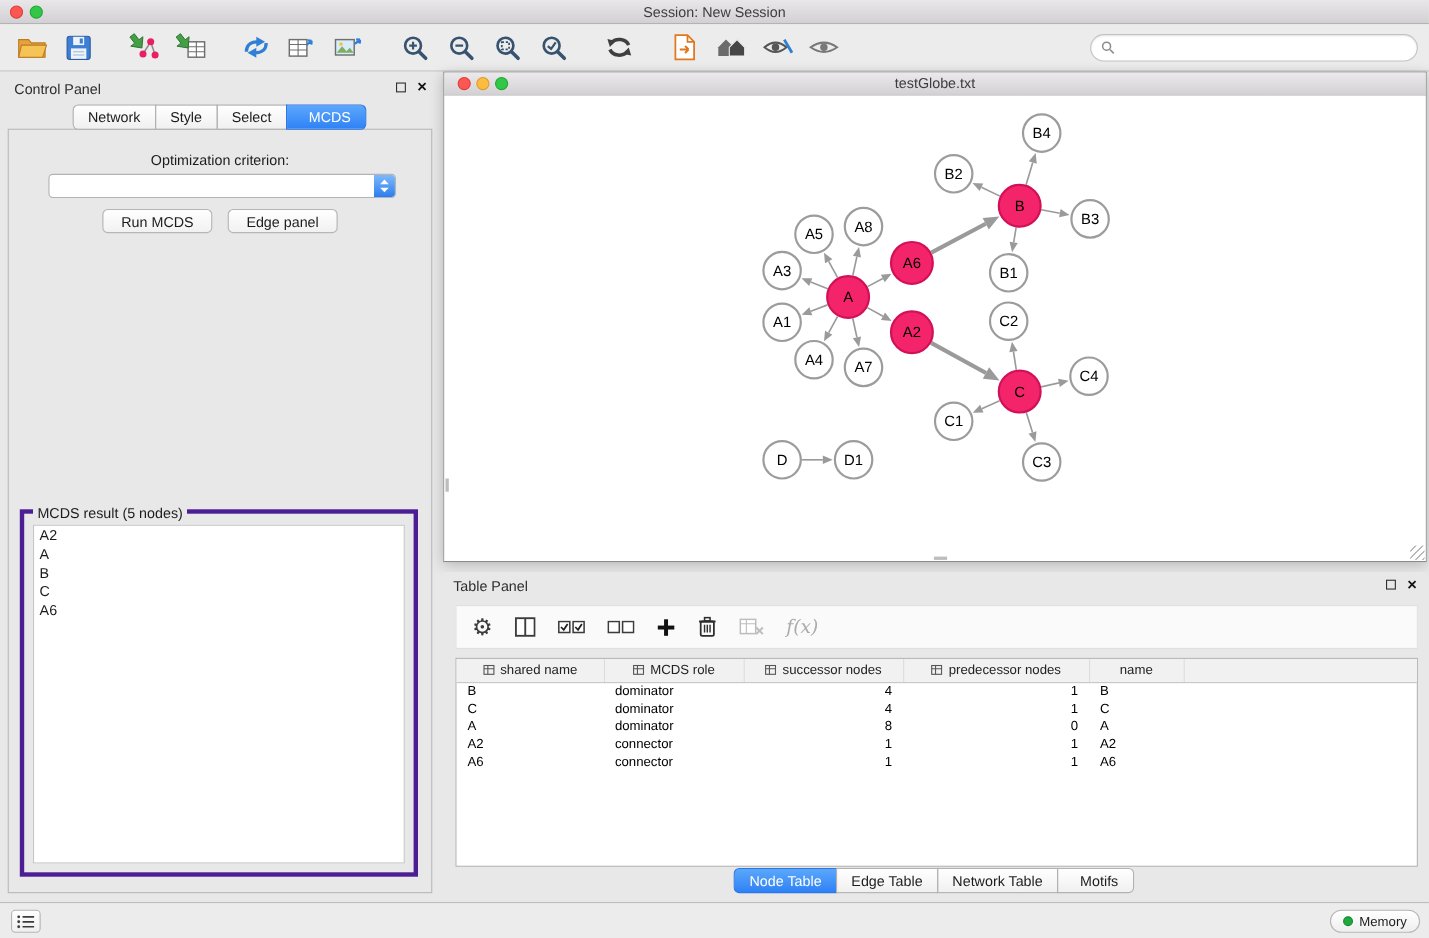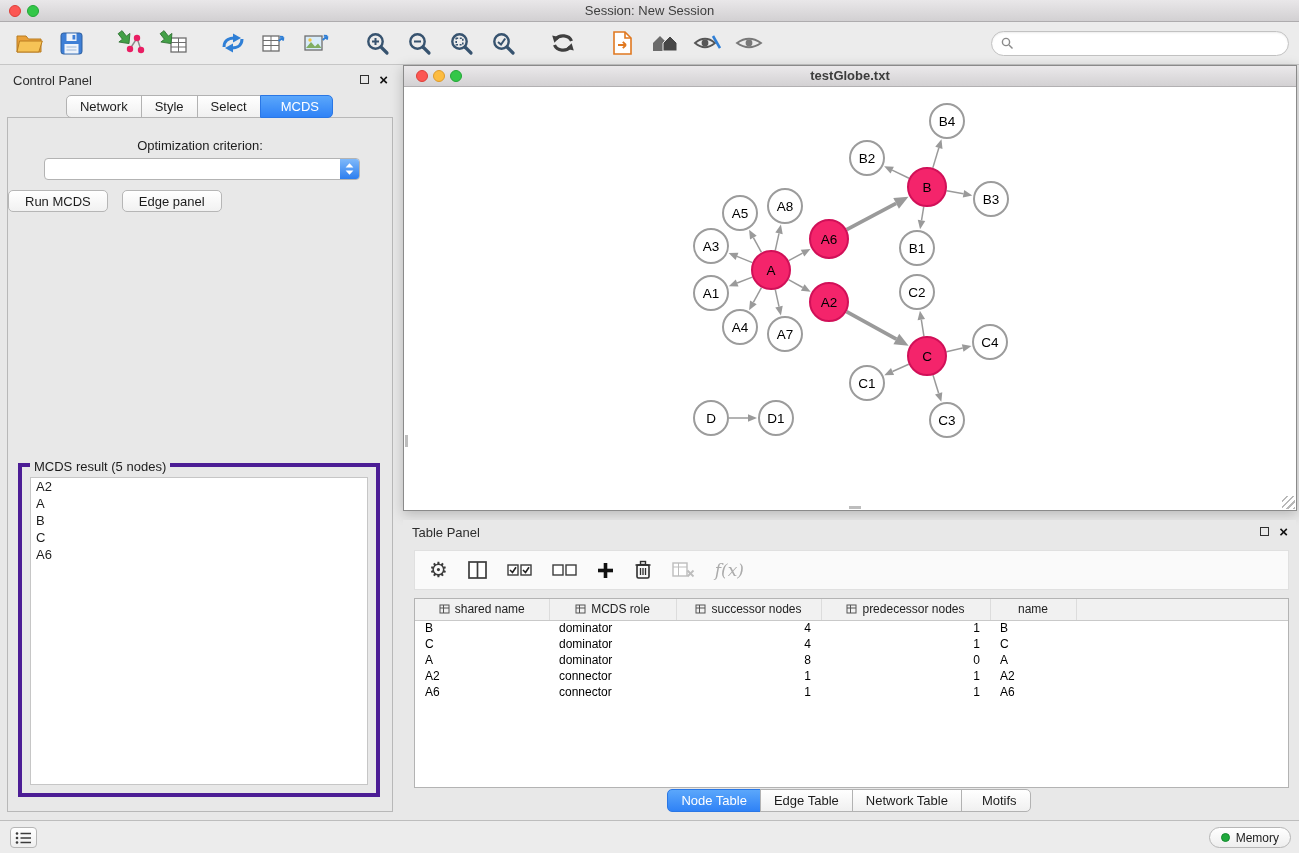--- a/index.html
+++ b/index.html
@@ -43,34 +43,34 @@
   .cp-tabs { position:absolute; top:27px; left:0; width:100%; display:flex; justify-content:center; z-index:2; }
   .cp-content { position:absolute; left:3px; right:3px; top:49px; bottom:4px; border:1px solid #b8b8b8; }
   .opt-label { position:absolute; top:20px; width:100%; text-align:center; font-size:13px; }
   .dropdown { position:absolute; top:40px; left:36px; width:316px; height:22px; background:#fff;
     border:1px solid #b3b3b3; border-radius:4px; cursor:pointer; }
   .dropdown .val { display:block; line-height:20px; padding-left:8px; margin-right:22px;
     font-size:12.5px; white-space:nowrap; overflow:hidden; }
   .dropdown .stepper { position:absolute; right:0; top:0; width:19px; height:20px;
     background:linear-gradient(#7fb9fa,#2c7eef); border-radius:0 3px 3px 0;
     display:flex; align-items:center; justify-content:center; }
-  .btn-row { position:absolute; top:72px; width:100%; display:flex; justify-content:flex-start; gap:14px; }
+  .btn-row { position:absolute; top:72px; width:100%; display:flex; justify-content:center; gap:14px; }
   .mac-btn { height:22px; padding:0 16px; font-size:13px; font-family:"Liberation Sans",sans-serif;
     background:linear-gradient(#ffffff,#f1f1f1); border:1px solid #b6b6b6; border-radius:5px; cursor:pointer; color:#1c1c1c; }
   .group-box { position:absolute; left:10px; right:12px; top:345px; bottom:14px; border:4px solid #4c1d95; }
   .group-box .legend { position:absolute; top:-8px; left:8px; background:#e8e8e8; padding:0 4px; font-size:13px; }
   .result-list { position:absolute; left:8px; right:8px; top:10px; bottom:8px; background:#fff;
     border:1px solid #c6c6c6; overflow:auto; }
   .mcds-item { font-size:13px; padding:1px 5px; }
 
   
   .net-window { position:absolute; left:403px; top:65px; width:894px; height:446px;
     border:1px solid #8a8a8a; background:#fff; box-shadow:0 3px 12px rgba(0,0,0,.22); }
   .nw-titlebar { position:relative; height:21px; background:linear-gradient(#ebe9eb,#d3d1d3);
-    border-bottom:1px solid #b2b0b2;font-weight:bold; }
+    border-bottom:1px solid #b2b0b2; }
   .nw-titlebar .ttl { text-align:center; line-height:20px; font-size:13px; color:#3c3c3c; }
   .nw-tl { position:absolute; top:4px; width:12px; height:12px; border-radius:50%; }
   .nw-canvas { position:relative; width:100%; height:423px; background:#fff; overflow:hidden; }
   .nw-canvas svg text { font-family:"Liberation Sans", sans-serif; }
   .resize-corner { position:absolute; right:1px; bottom:1px; width:13px; height:13px;
     background:repeating-linear-gradient(135deg, transparent 0 3px, #b8b8b8 3px 4.5px); }
   .scroll-mark-v { position:absolute; left:1px; top:348px; width:3px; height:12px; background:#bdbdbd; }
   .scroll-mark-h { position:absolute; left:445px; bottom:1px; width:12px; height:3px; background:#bdbdbd; }
 
   

